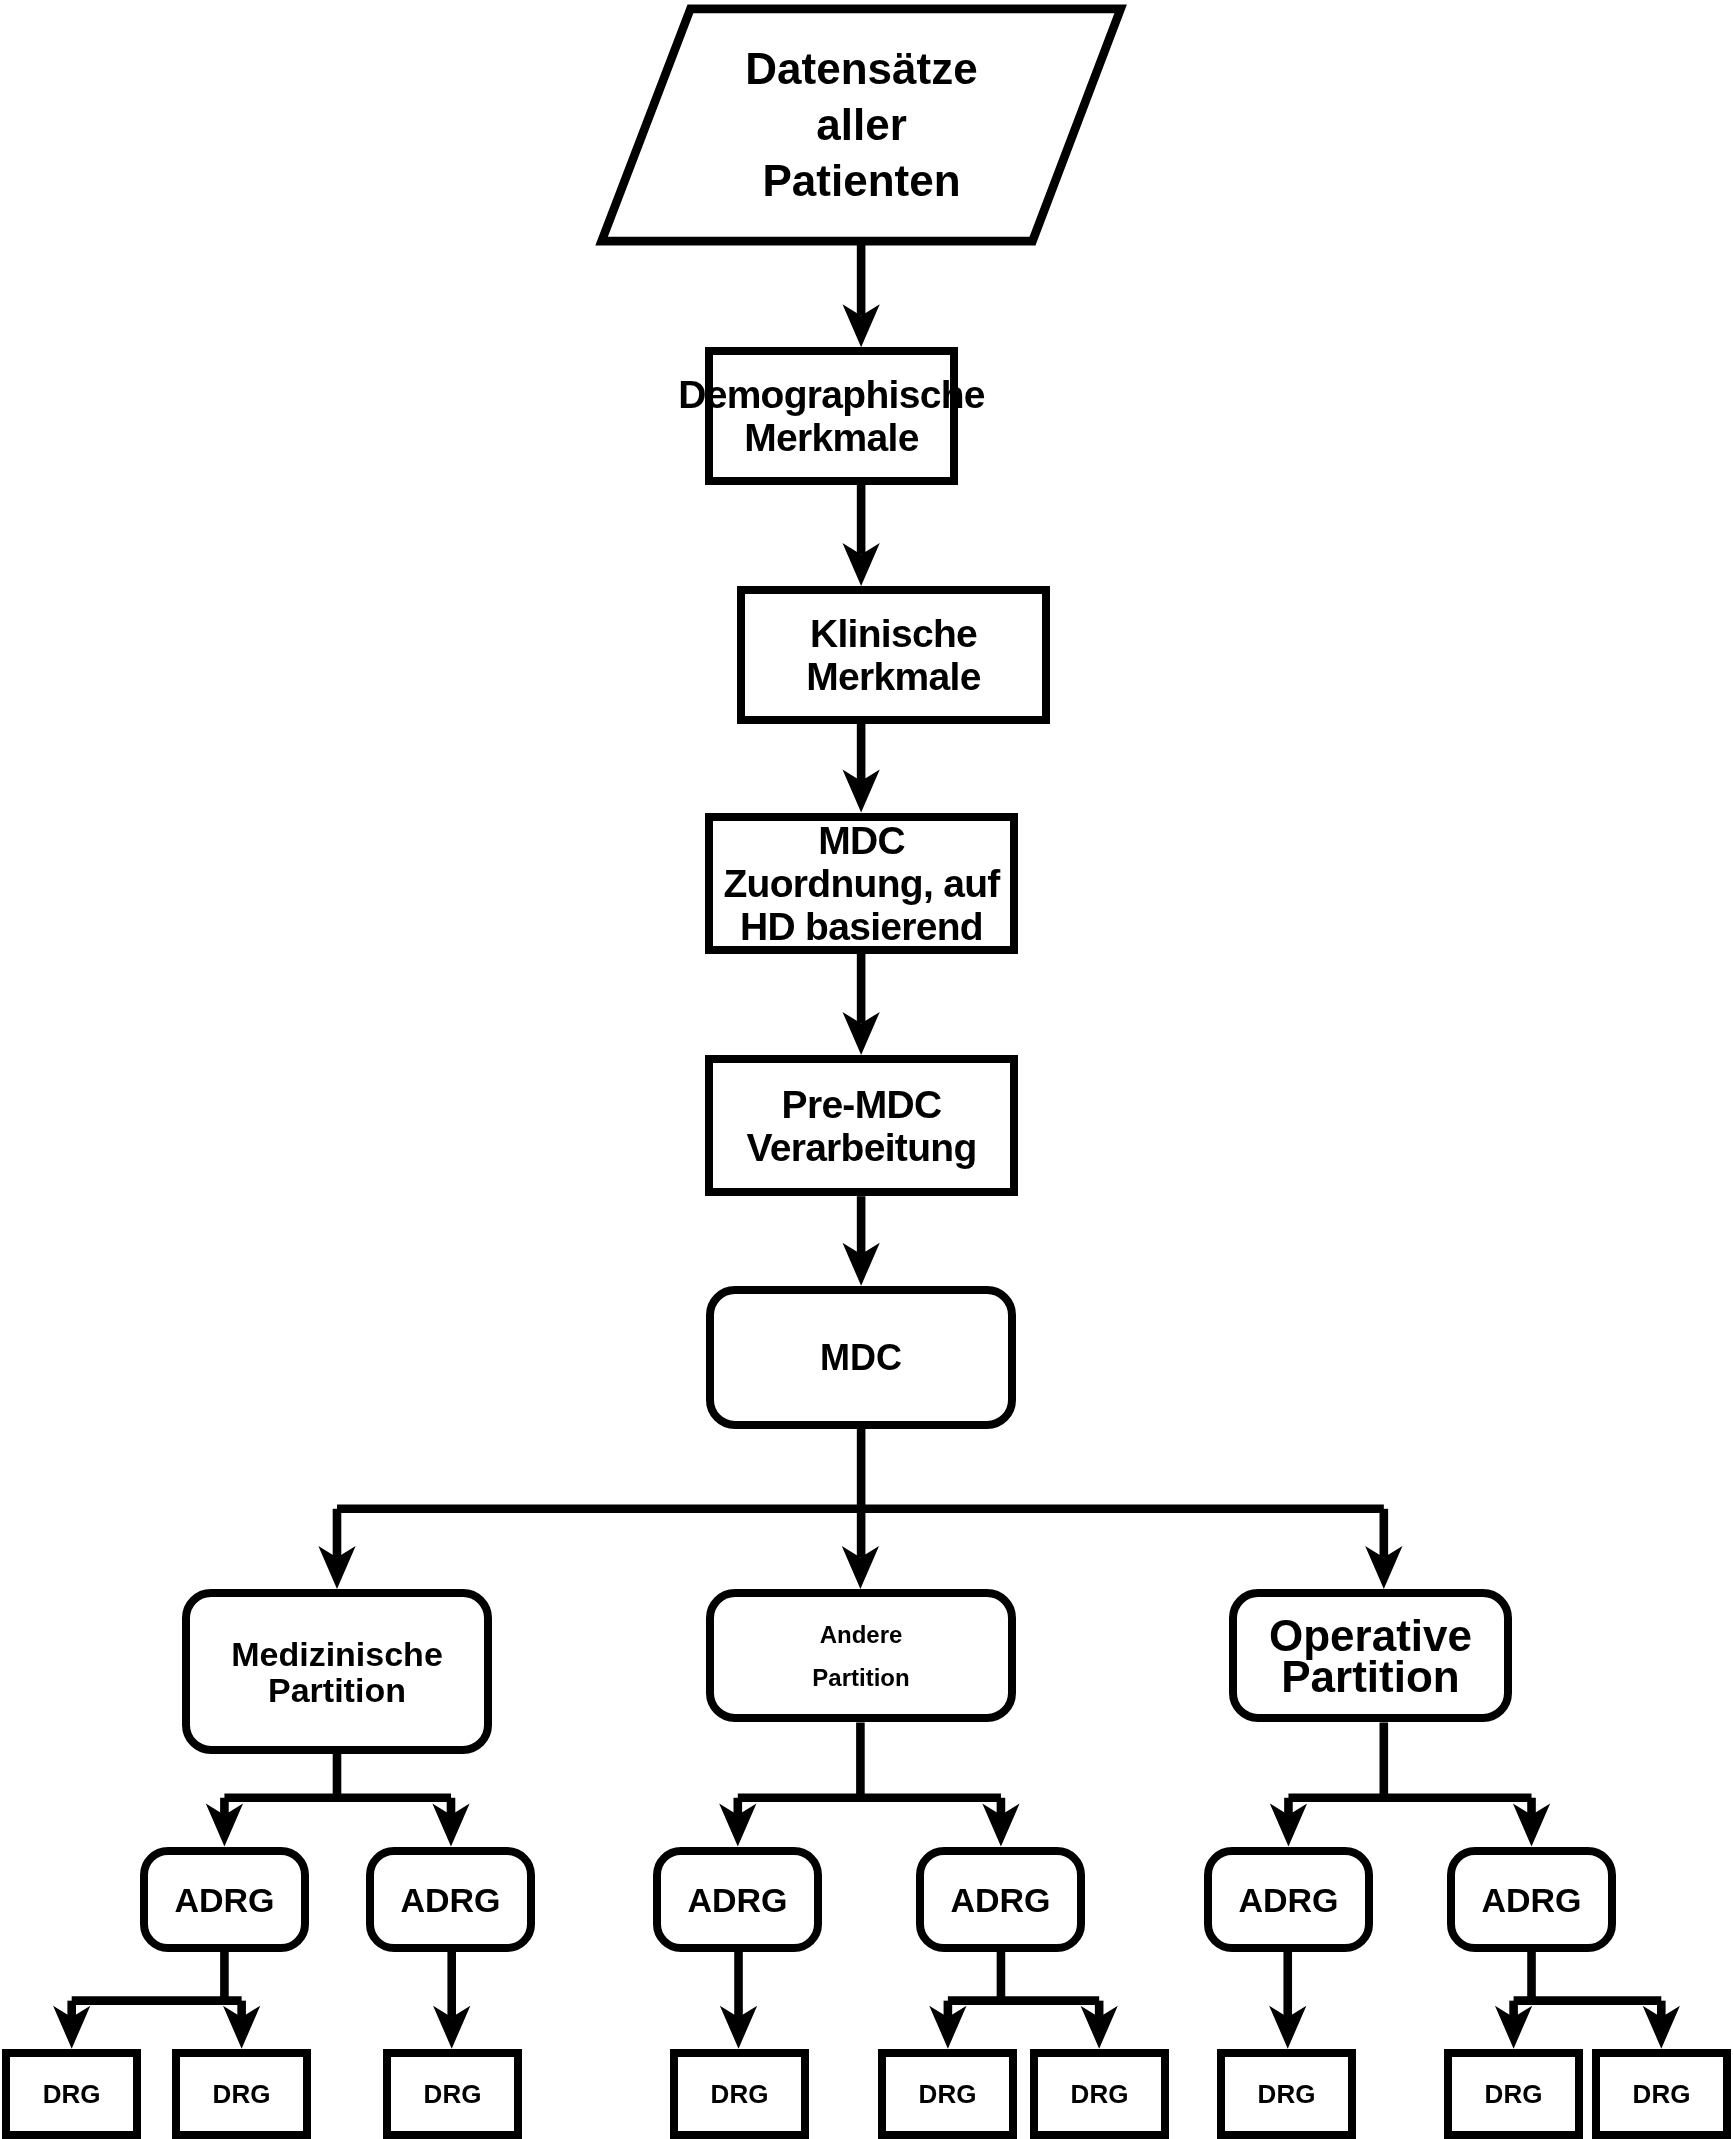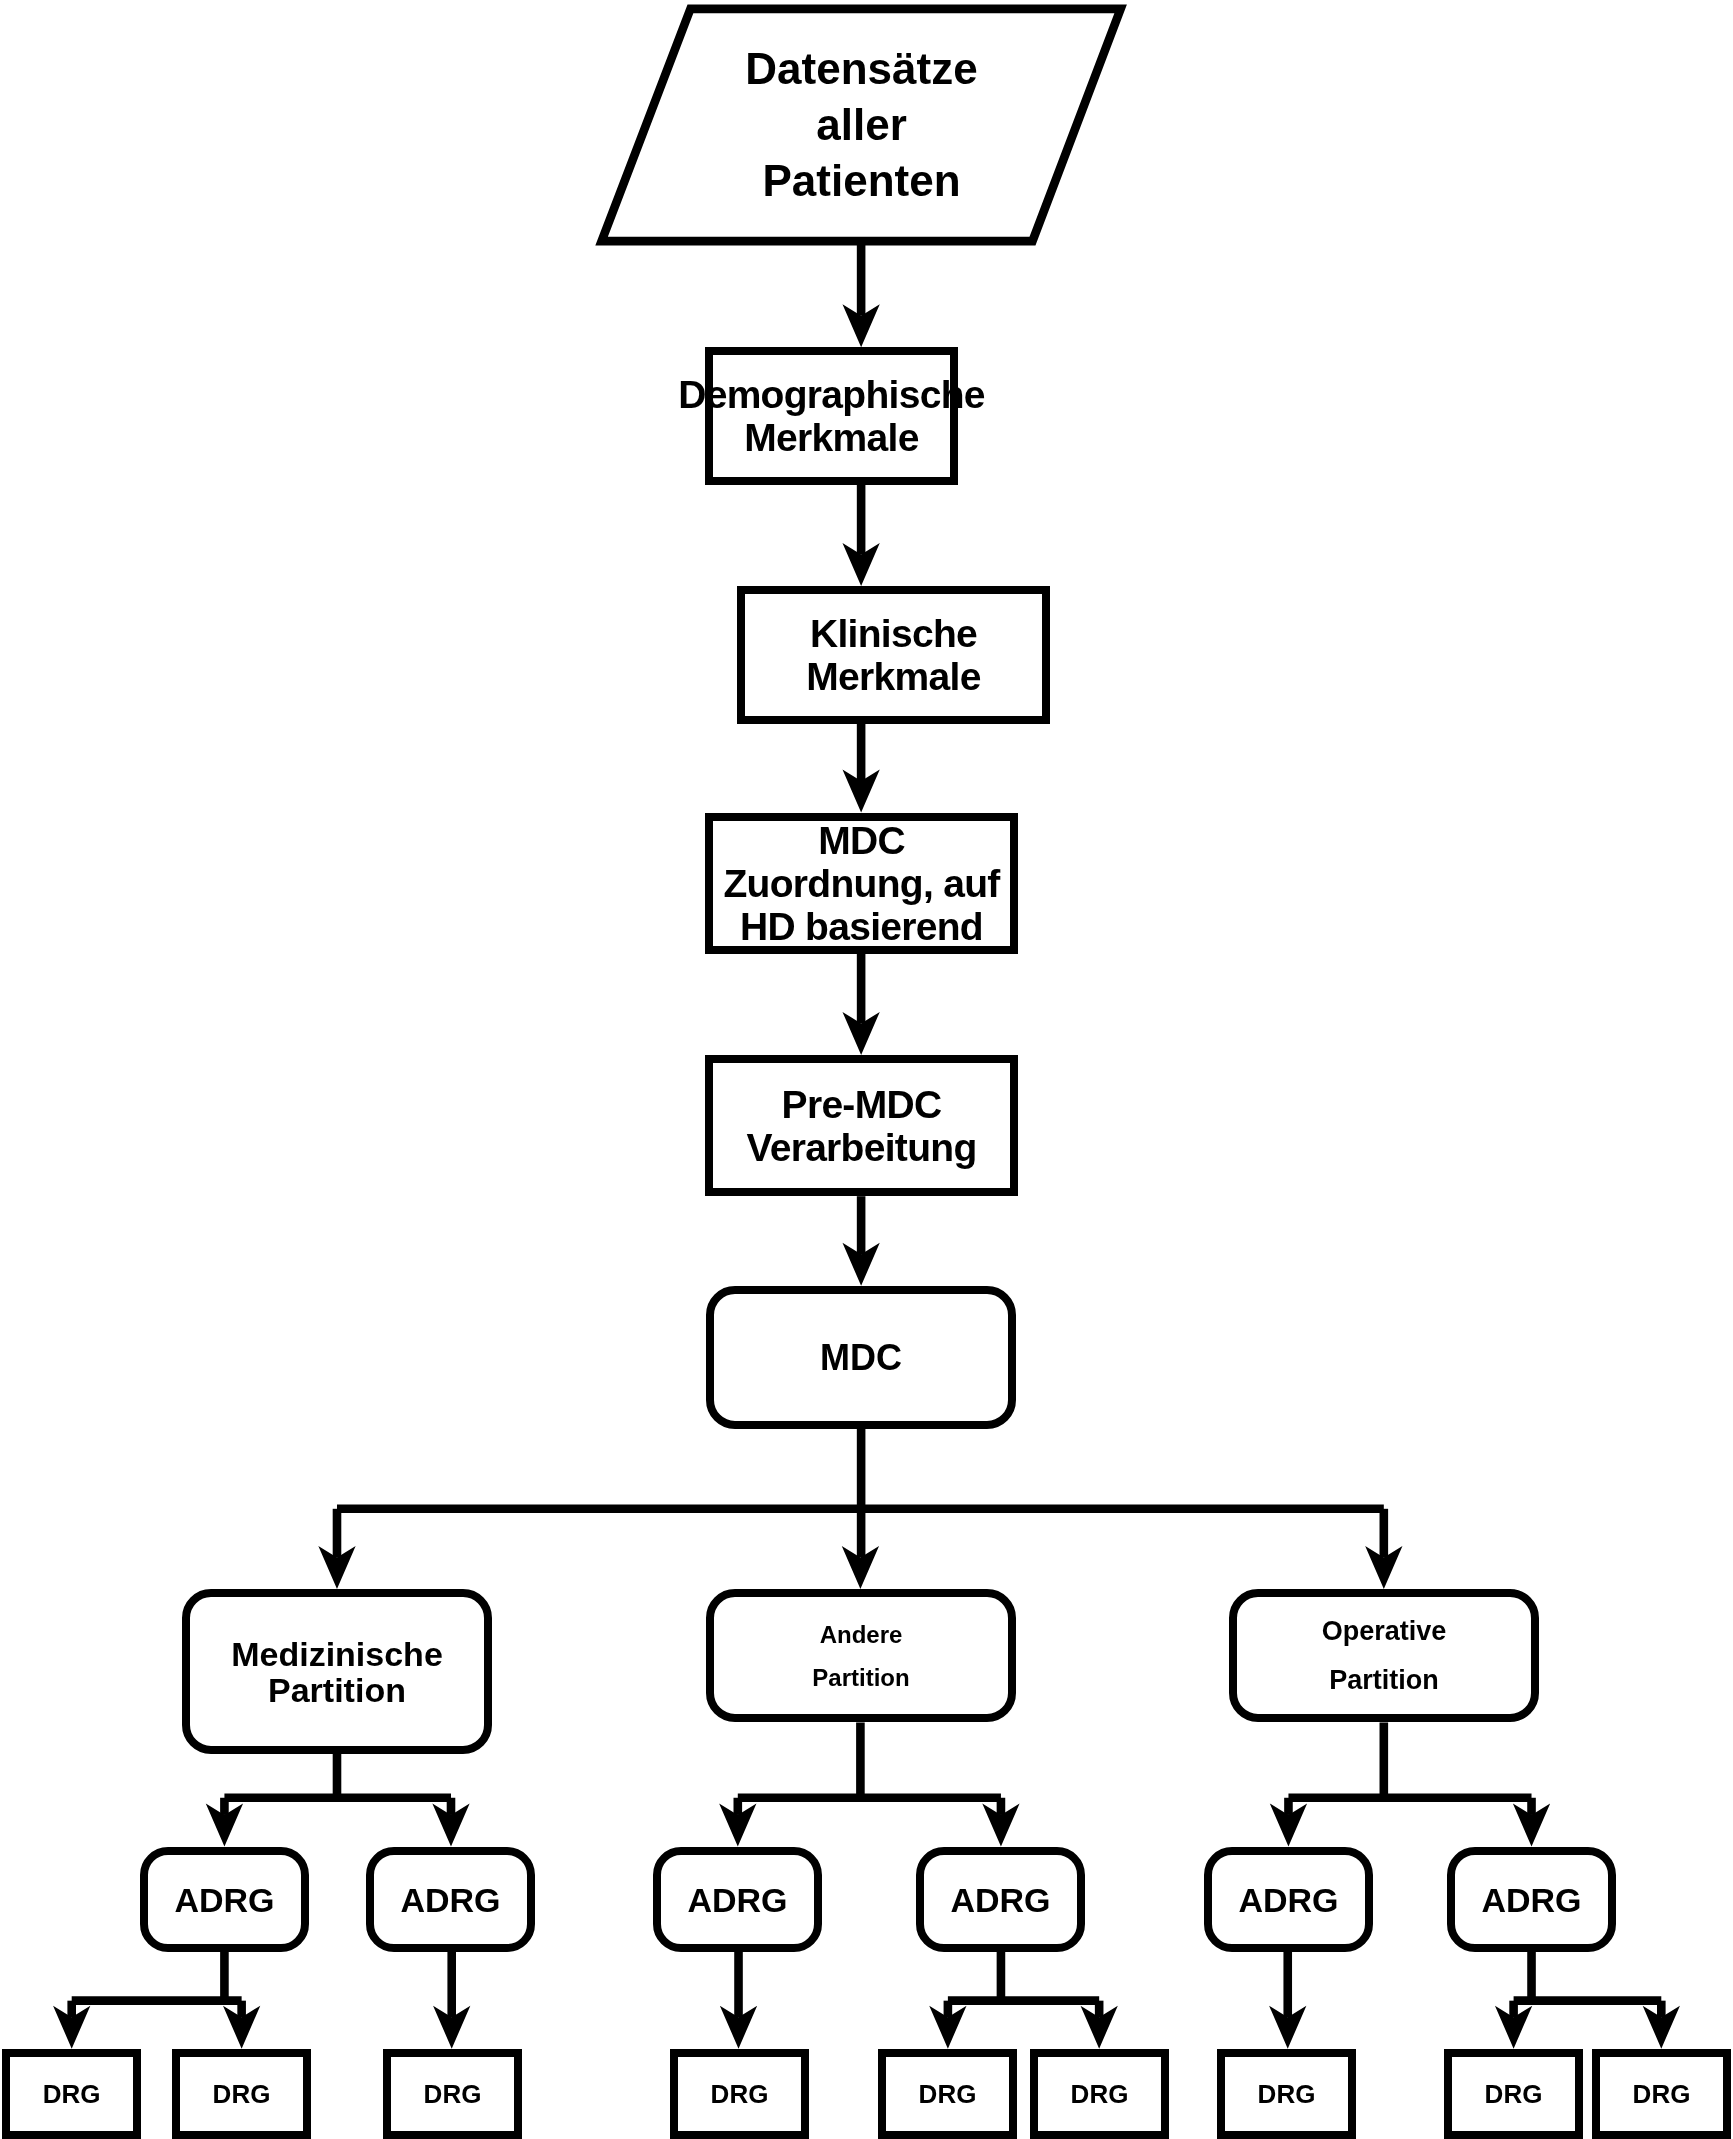--- a/index.html
+++ b/index.html
@@ -153,21 +153,21 @@
   <div class="node round-lg" style="left:182px;top:1589px;width:310px;height:165px;font-size:34px;line-height:36px;">
     <span class="label">Medizinische
 Partition</span>
   </div>
 
   <div class="node round-lg" style="left:706px;top:1589px;width:310px;height:133px;font-size:24px;line-height:43px;">
     <span class="label">Andere
 Partition</span>
   </div>
 
-  <div class="node round-lg" style="left:1229px;top:1589px;width:310px;height:133px;font-size:27px;line-height:49px;">
+  <div class="node round-lg" style="left:1229px;top:1589px;width:283px;height:133px;font-size:44px;line-height:41px;">
     <span class="label">Operative
 Partition</span>
   </div>
 
   <div class="node round-sm" style="left:140px;top:1847px;width:169px;height:105px;">
     <span class="label">ADRG</span>
   </div>
   <div class="node round-sm" style="left:366px;top:1847px;width:169px;height:105px;">
     <span class="label">ADRG</span>
   </div>

